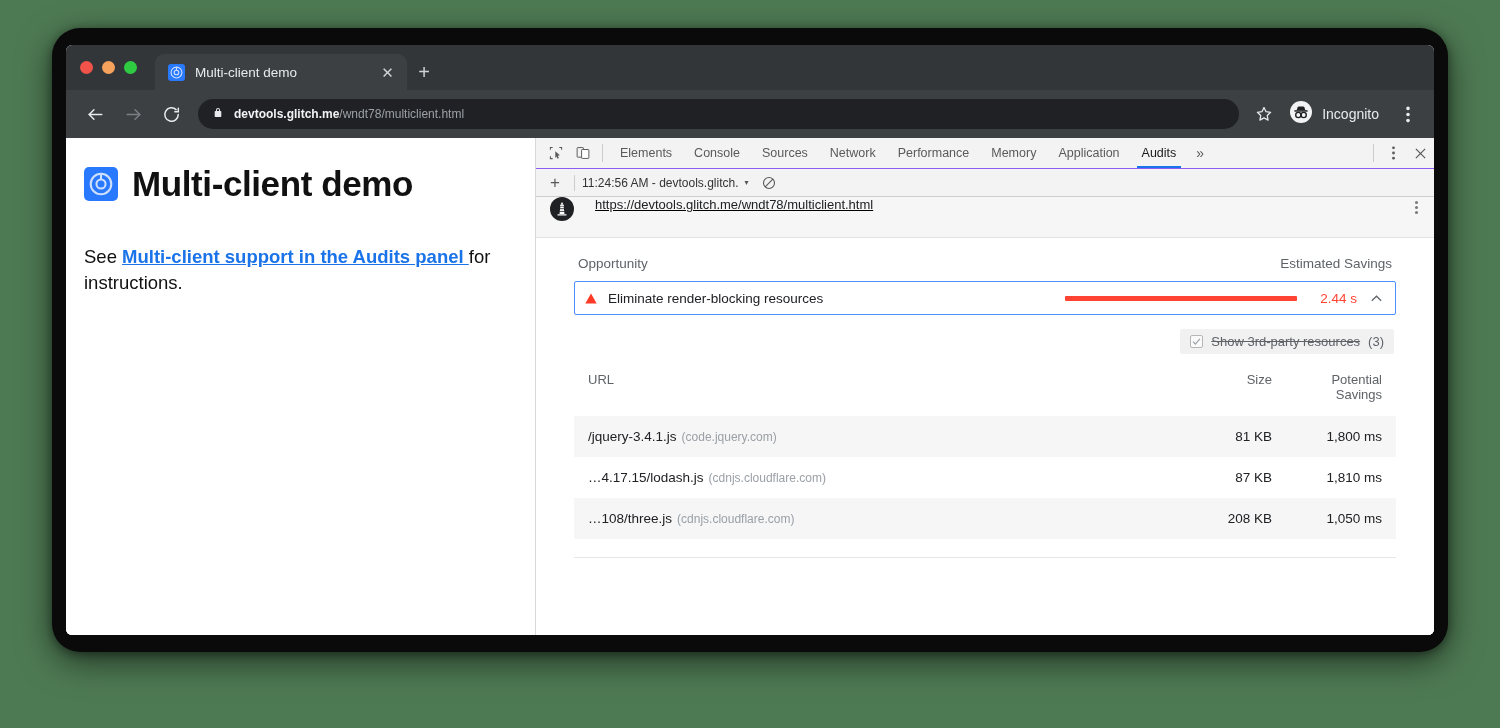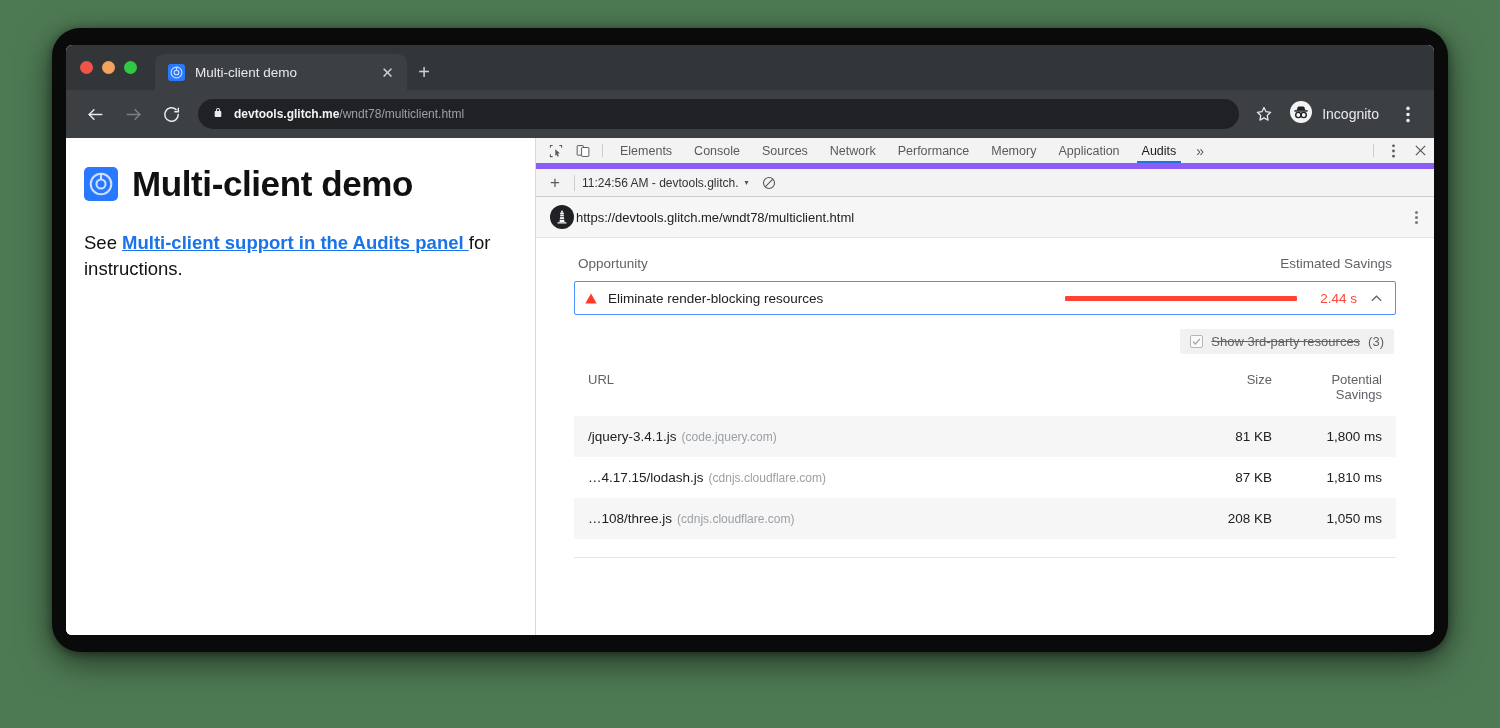--- a/index.html
+++ b/index.html
@@ -92,28 +92,28 @@
   
   #content-split { flex: 1; display: flex; min-height: 0; background: #fff; }
   #page-pane {
     width: 470px; flex: 0 0 470px;
     background: #fff; padding: 26px 34px 0 18px;
     border-right: 1px solid #d8d8d8;
   }
   #page-heading { display: flex; align-items: center; gap: 14px; }
   #page-favicon { width: 34px; height: 34px; border-radius: 5px; background: #2979ff; display:flex; align-items:center; justify-content:center; flex:0 0 34px;}
   #page-title { font-size: 35px; font-weight: 700; color: #111; letter-spacing: -0.4px; }
-  #page-body { margin-top: 26px; font-size: 18.5px; line-height: 1.42; color: #111; }
+  #page-body { margin-top: 40px; font-size: 18.5px; line-height: 1.42; color: #111; }
   #page-body a { color: #1a73e8; font-weight: 700; text-decoration: underline; }
   
   #devtools { flex: 1; display: flex; flex-direction: column; background: #ffffff; min-width: 0; }
   #dt-tabbar {
     height: 31px; flex: 0 0 31px;
     background: #f3f3f3;
-    border-bottom: 6px solid #8b5cf6;
+    border-bottom: 1px solid #8b5cf6;
     display: flex; align-items: stretch; padding-left: 6px;
   }
   .dt-icon-btn { width: 27px; display: flex; align-items: center; justify-content: center; }
   .dt-sep { width: 1px; background: #cdcdcd; margin: 6px 6px; }
   .dt-tab {
     display: flex; align-items: center; padding: 0 11px;
     font-size: 12.5px; color: #5a5a5a; position: relative; white-space: nowrap;
   }
   .dt-tab.active { color: #1a1a1a; }
   .dt-tab.active::after {
@@ -129,21 +129,21 @@
   }
   #audits-toolbar .plus { width: 24px; display:flex; align-items:center; justify-content:center; font-size:17px; color:#5a5a5a; font-weight:300;}
   #audits-toolbar .vsep { width: 1px; height: 16px; background: #cdcdcd; margin: 0 7px; }
   #run-select { display: flex; align-items: center; gap: 6px; font-size: 12px; color: #333; }
   #run-select .caret { font-size: 8px; color: #555; }
   #clear-btn { margin-left: 13px; display:flex; align-items:center; justify-content:center; }
   
   #report-header {
     height: 41px; flex: 0 0 41px;
     background: #f6f6f6; border-bottom: 1px solid #e2e2e2;
-    display: flex; align-items: center; padding: 0 12px 0 14px; gap: 2px;
+    display: flex; padding: 0 12px 0 14px; gap: 21px; text-decoration: underline;
   }
   #lh-icon { width: 24px; height: 24px; border-radius: 50%; background: #202124; display:flex; align-items:center; justify-content:center; flex:0 0 24px;}
   #report-url { font-size: 13px; color: #202124; flex: 1; white-space: nowrap; overflow: hidden; text-overflow: ellipsis; }
   #report-menu { color: #5a5a5a; display:flex; flex-direction:column; gap:2px; align-items:center; padding: 4px; }
   #report-menu i { width: 3px; height: 3px; background: #7a7a7a; border-radius: 50%; display:block;}
   
   #report-body { flex: 1; overflow: hidden; padding: 18px 38px 0 38px; background: #fff; }
   #opp-head { display: flex; font-size: 13.5px; color: #5f6368; padding: 0 4px 10px 4px; }
   #opp-head .left { flex: 1; }
   #opp-row {

